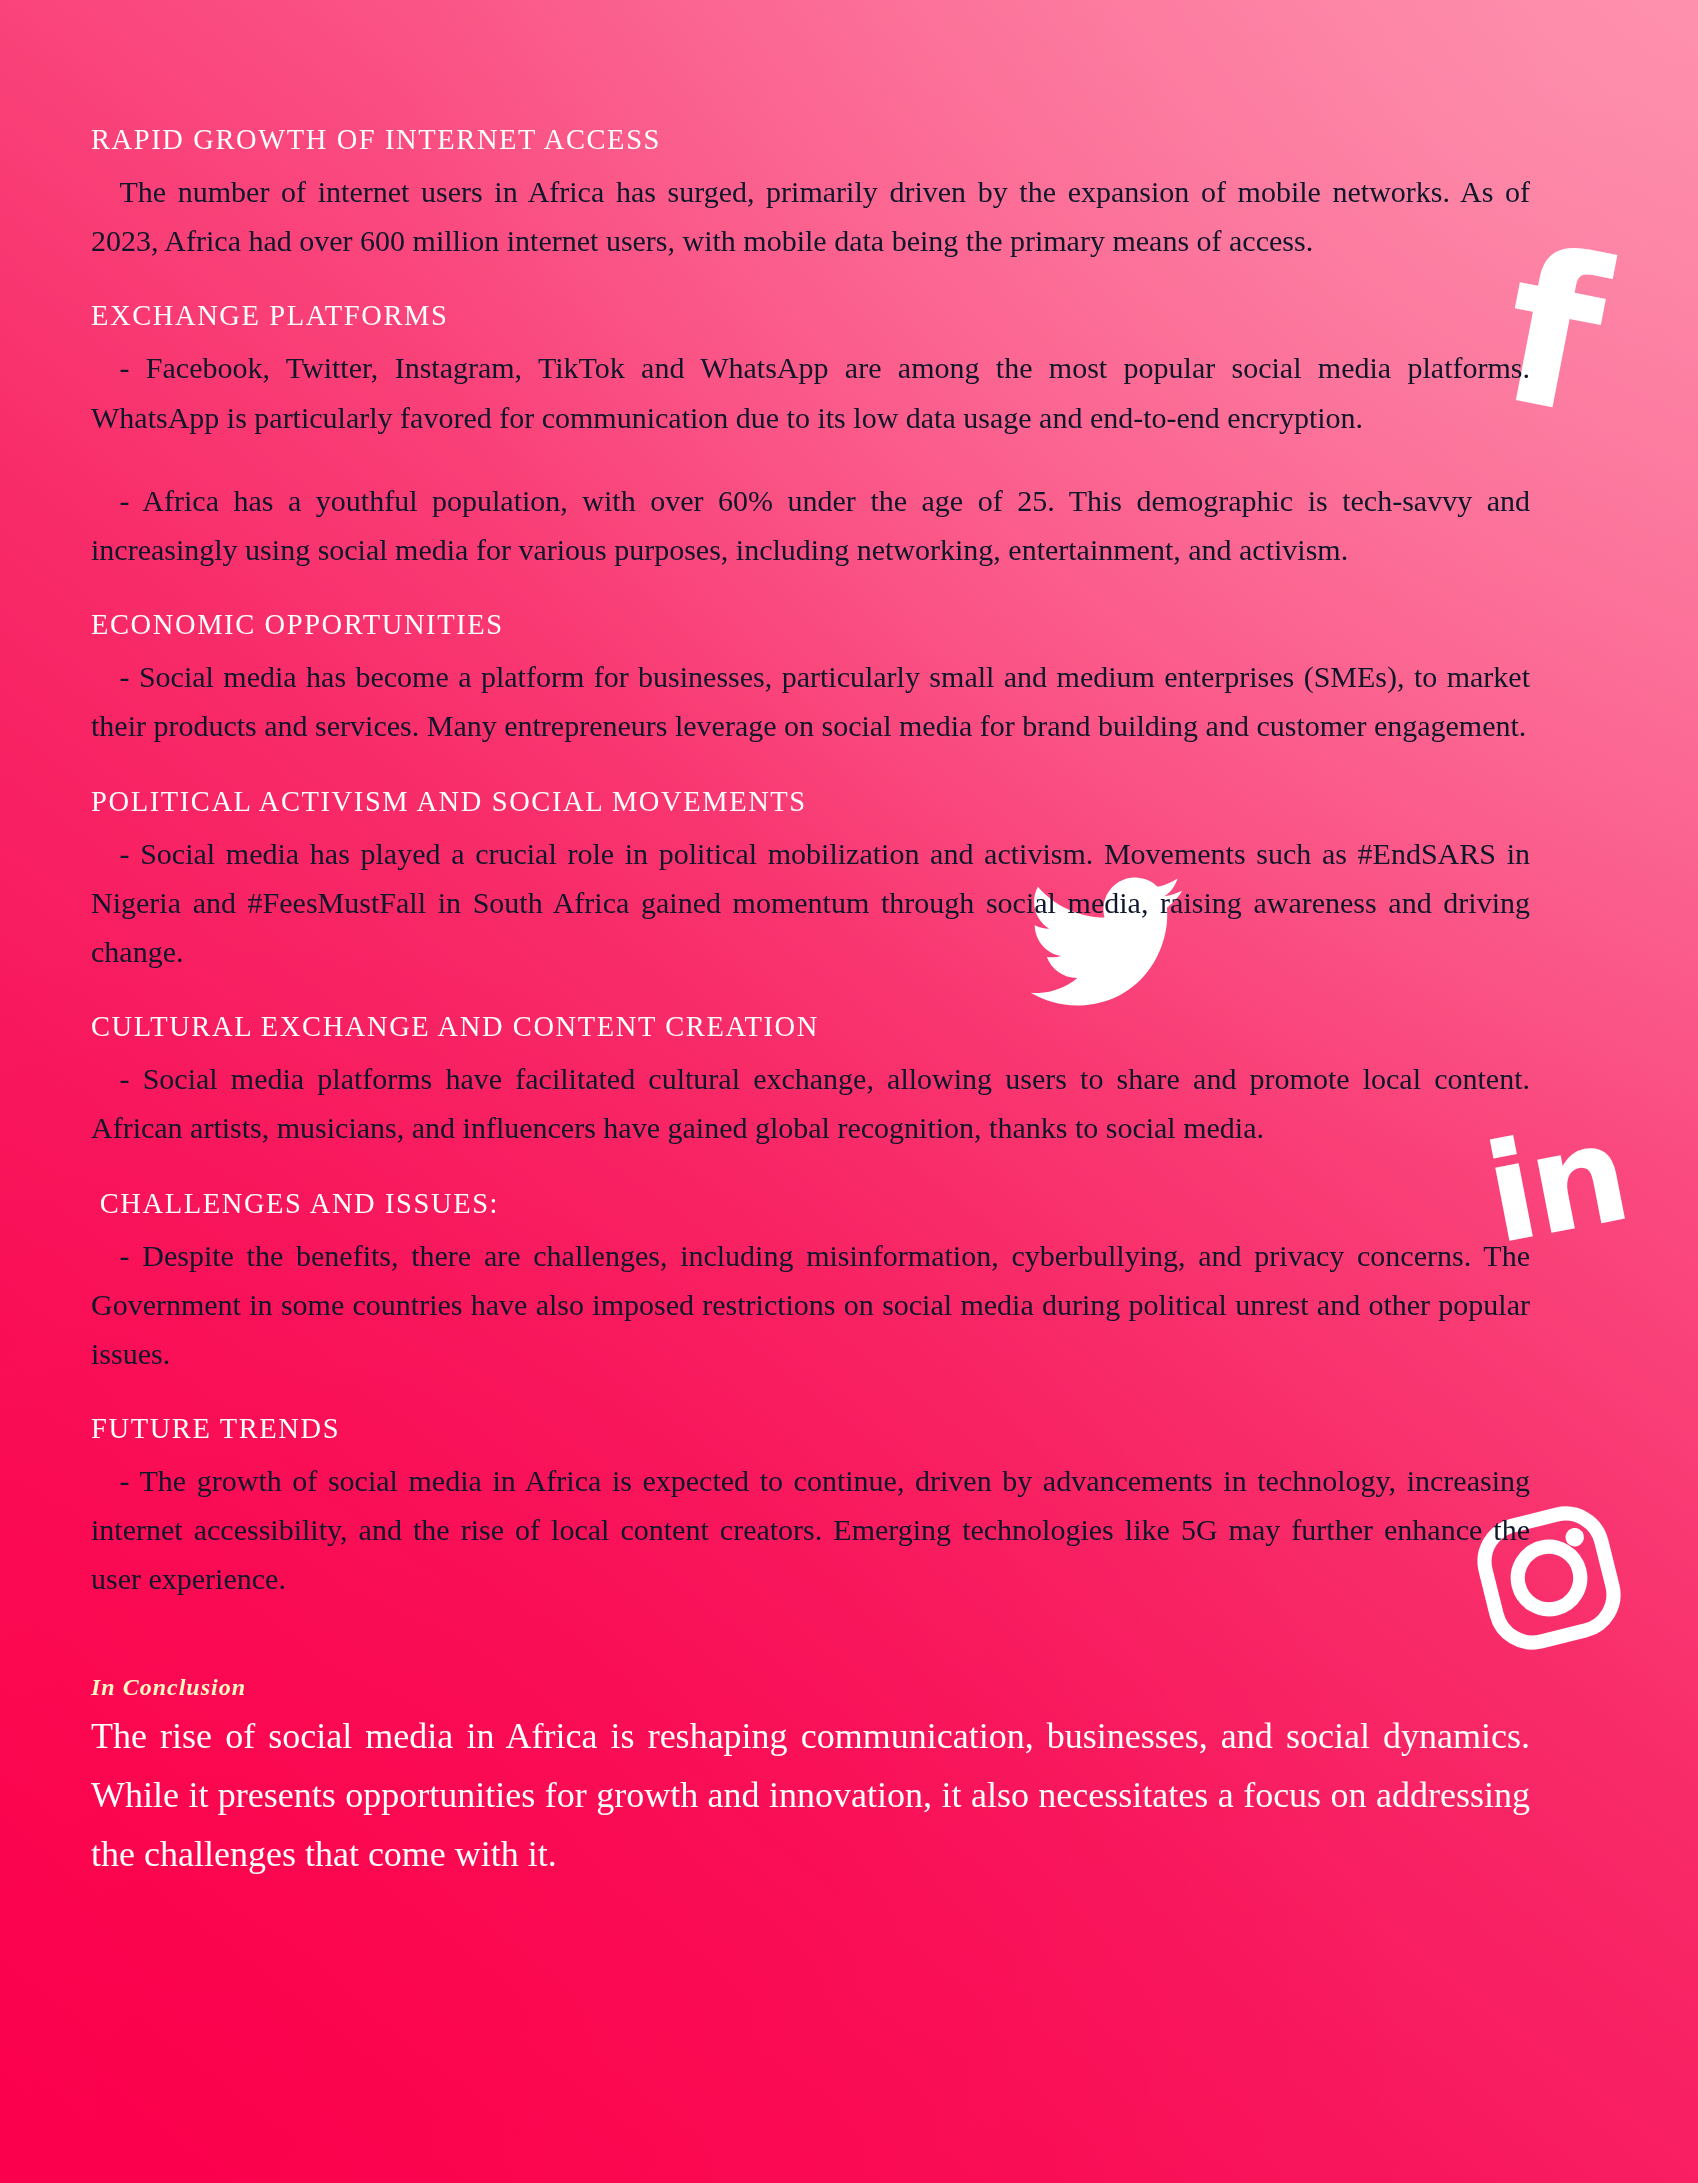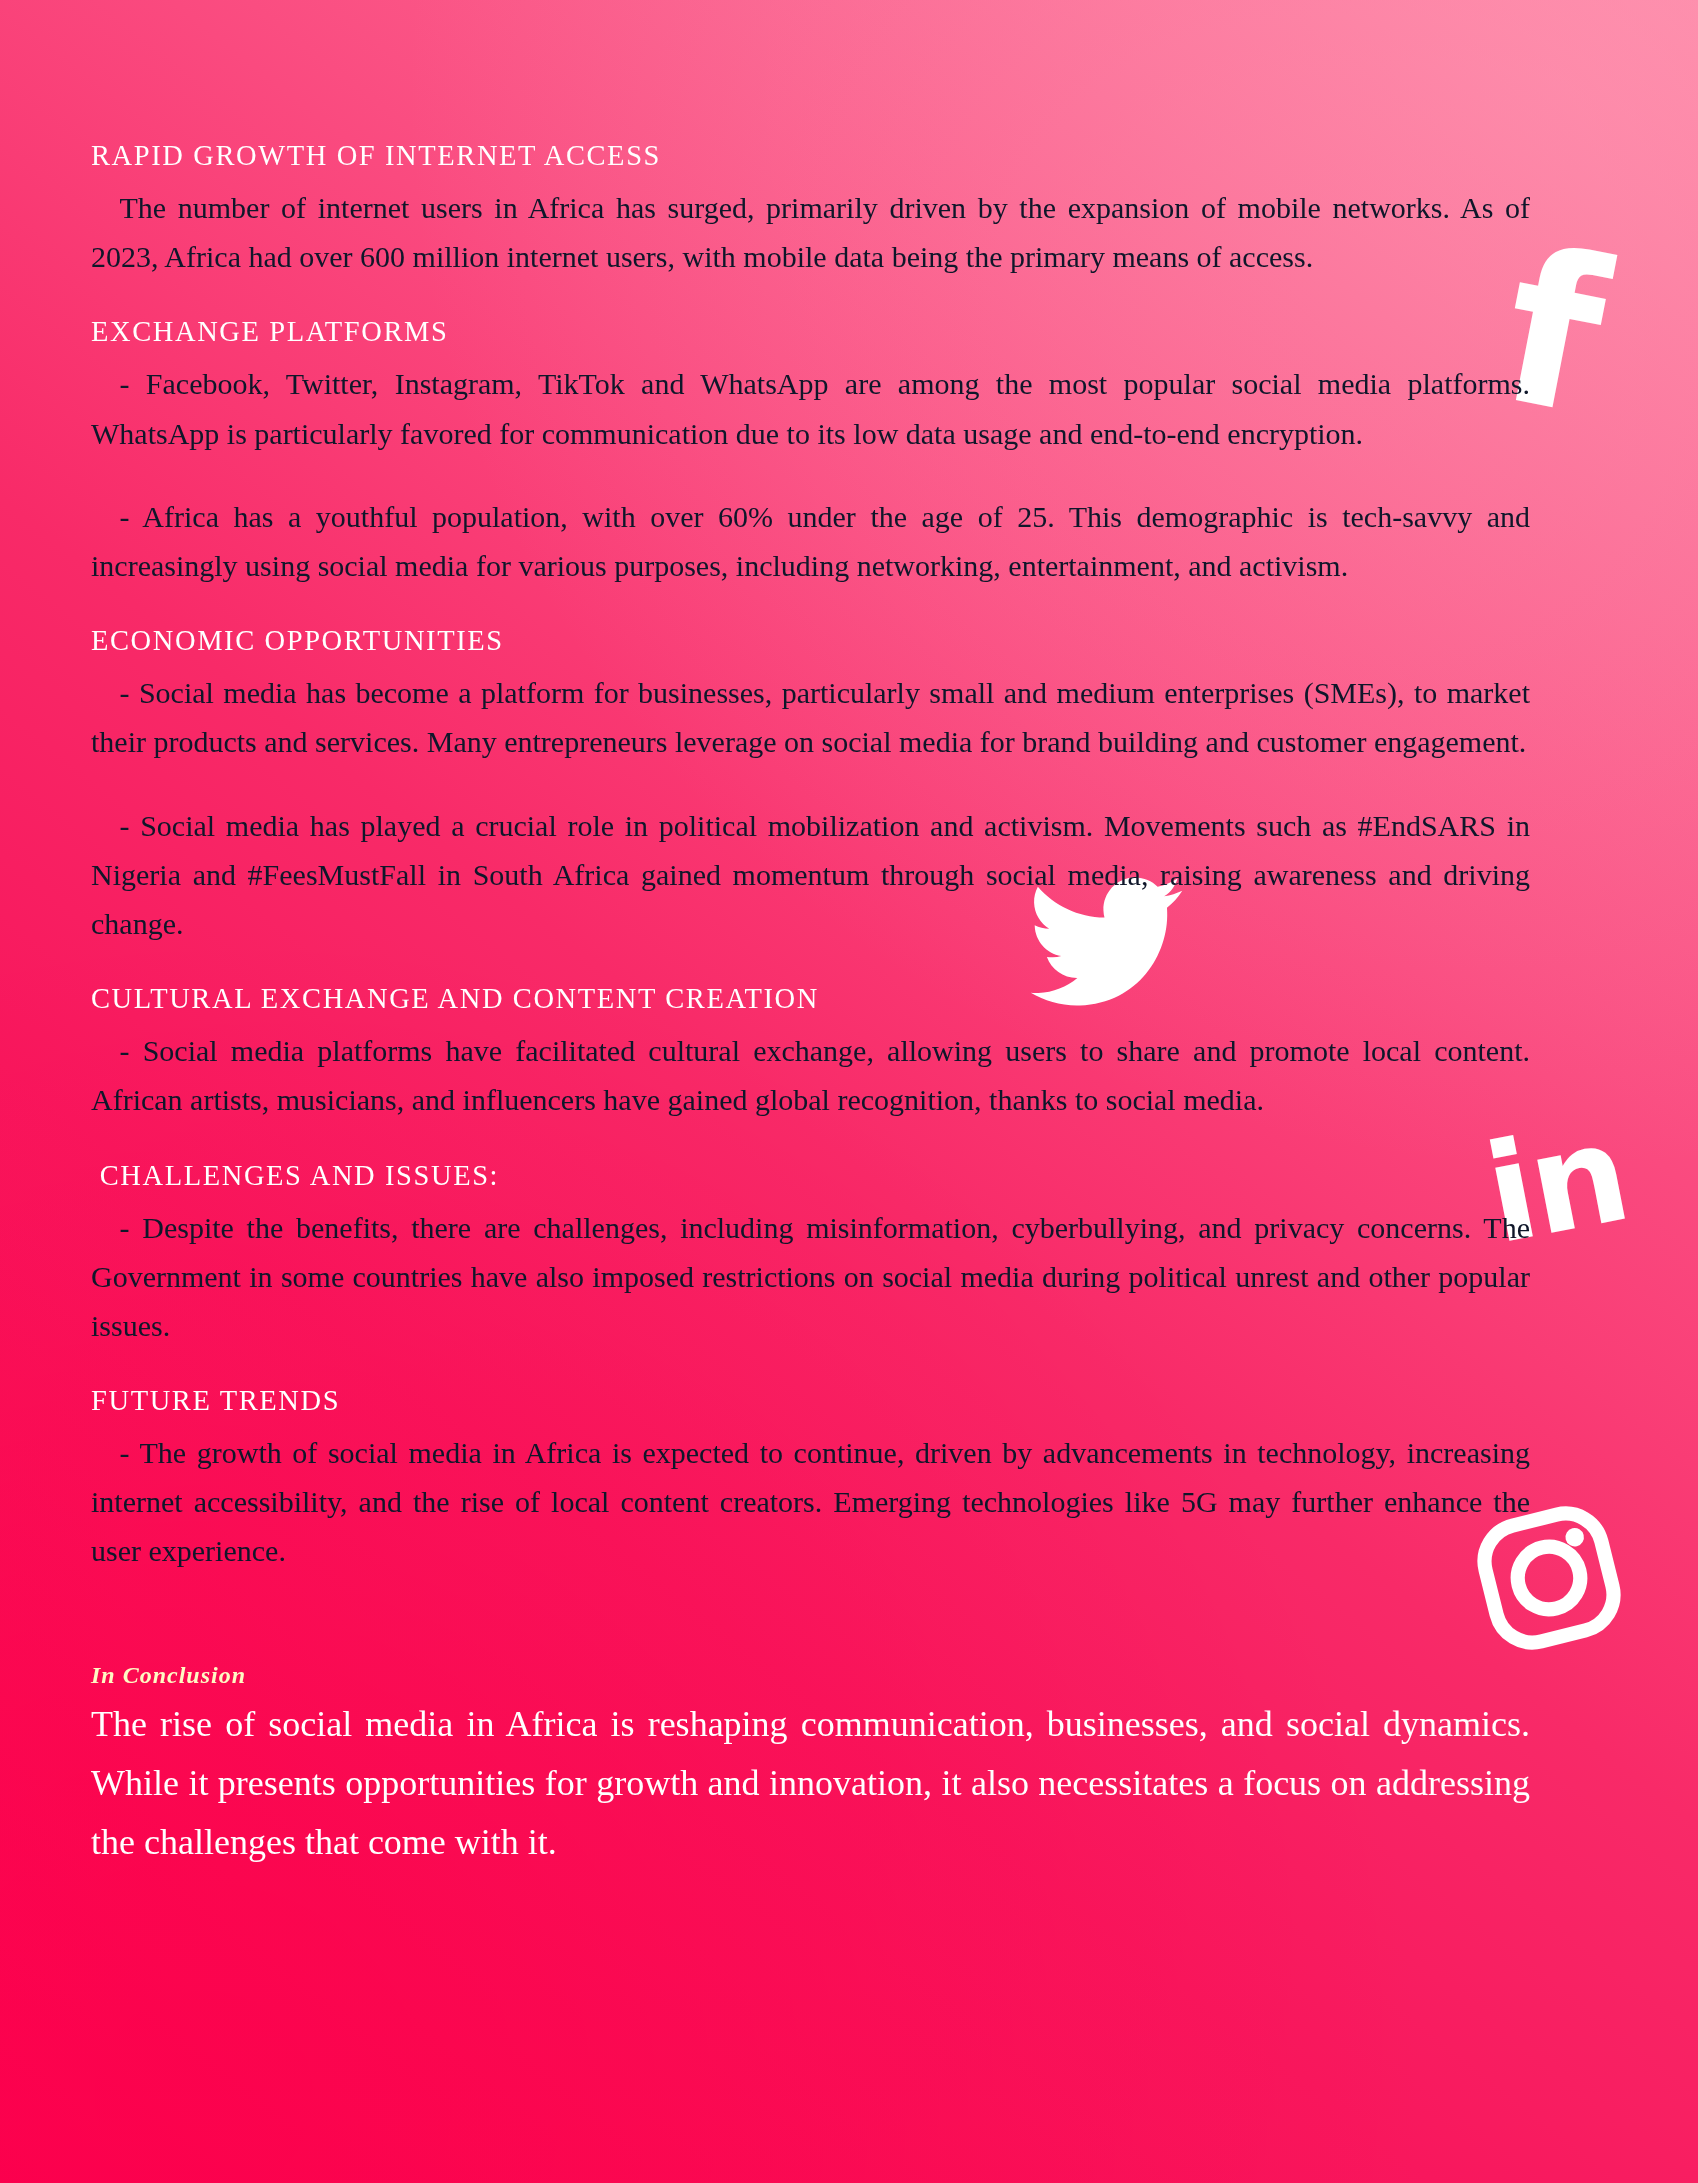--- a/index.html
+++ b/index.html
@@ -40,21 +40,21 @@
 
   
   #content {
     position: absolute;
     left: 91px;
     top: 123px;
     width: 1439px;
     z-index: 5;
   }
 
-  .section { margin: 16px 0 34px 0; }
+  .section { margin: 0 0 34px 0; }
 
   .sec-heading {
     color: #ffffff;
     font-size: 28.5px;
     line-height: 1.18;
     letter-spacing: 1.6px;
     font-weight: 400;
     margin: 0 0 10.4px 0;
     white-space: pre;
   }
@@ -176,20 +176,21 @@
   <div class="section">
     <p class="sec-body">- Africa has a youthful population, with over 60% under the age of 25. This demographic is tech-savvy and increasingly using social media for various purposes, including networking, entertainment, and activism.</p>
   </div>
 
   <div class="section">
     <h2 class="sec-heading">ECONOMIC OPPORTUNITIES</h2>
     <p class="sec-body">- Social media has become a platform for businesses, particularly small and medium enterprises (SMEs), to market their products and services. Many entrepreneurs leverage on social media for brand building and customer engagement.</p>
   </div>
 
   <div class="section">
+    <h2 class="sec-heading">POLITICAL ACTIVISM AND SOCIAL MOVEMENTS</h2>
     <p class="sec-body">- Social media has played a crucial role in political mobilization and activism. Movements such as #EndSARS in Nigeria and #FeesMustFall in South Africa gained momentum through social media, raising awareness and driving change.</p>
   </div>
 
   <div class="section">
     <h2 class="sec-heading">CULTURAL EXCHANGE AND CONTENT CREATION</h2>
     <p class="sec-body">- Social media platforms have facilitated cultural exchange, allowing users to share and promote local content. African artists, musicians, and influencers have gained global recognition, thanks to social media.</p>
   </div>
 
   <div class="section">
     <h2 class="sec-heading"> CHALLENGES AND ISSUES:</h2>

